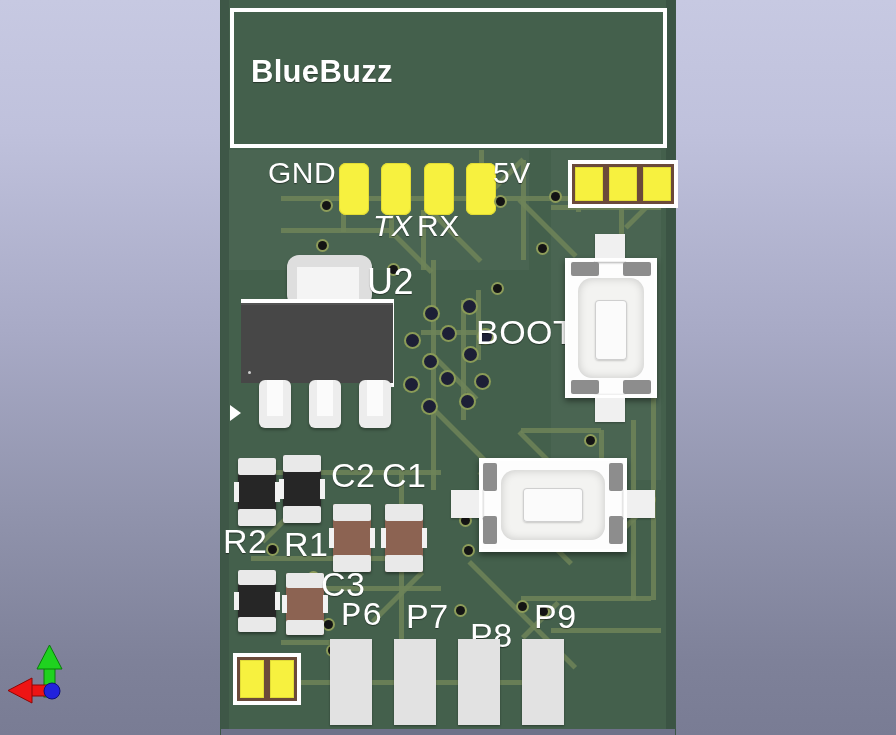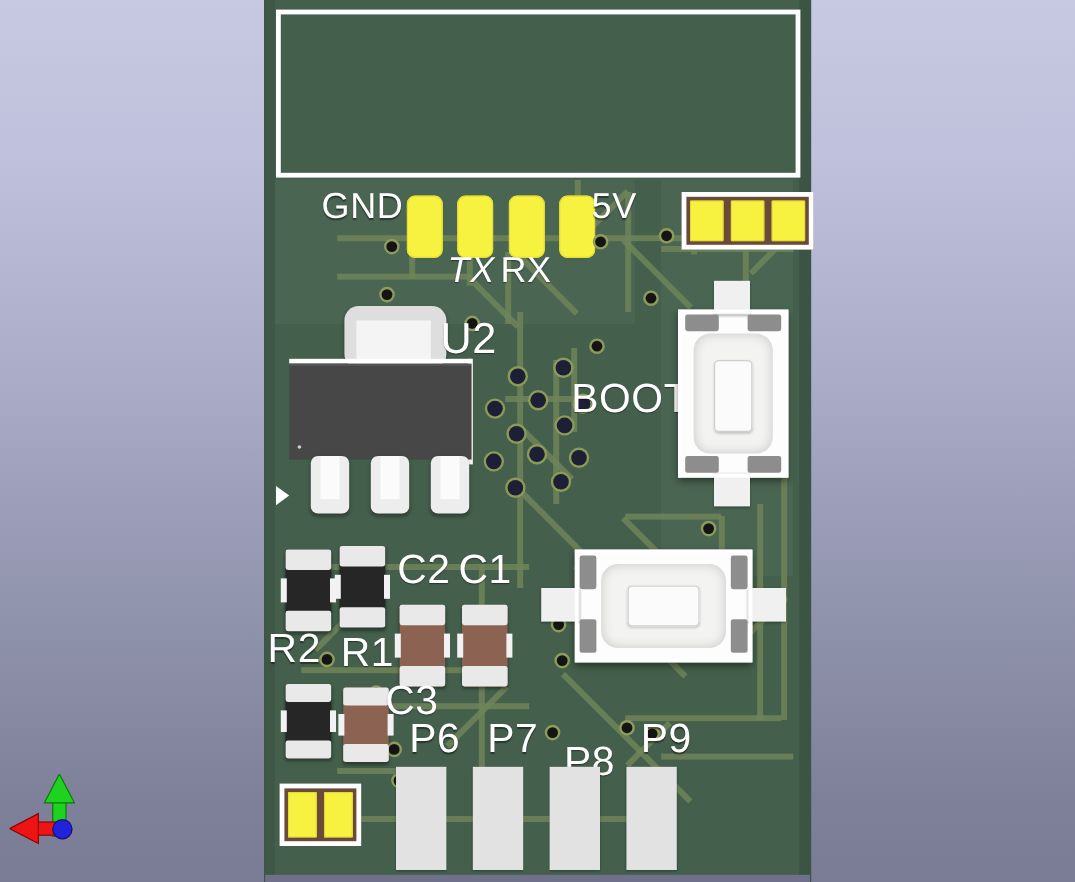--- a/index.html
+++ b/index.html
@@ -138,20 +138,21 @@
     <div class="trace d45" style="left:250px;top:560px;width:150px;height:5px;"></div>
     <div class="trace" style="left:410px;top:420px;width:5px;height:180px;"></div>
     <div class="trace" style="left:430px;top:300px;width:5px;height:300px;"></div>
     <div class="trace" style="left:300px;top:596px;width:130px;height:5px;"></div>
     <div class="trace" style="left:330px;top:628px;width:110px;height:5px;"></div>
     <div class="trace d-45" style="left:300px;top:636px;width:50px;height:5px;"></div>
     <div class="trace" style="left:240px;top:640px;width:5px;height:60px;"></div>
     <div class="trace" style="left:200px;top:210px;width:5px;height:60px;"></div>
 
     <div class="silk-box" id="title-box"></div>
+    <div class="silk" id="board-title">BlueBuzz</div>
 
     <div class="pad-yellow" style="left:118px;top:163px;width:30px;height:52px;"></div>
     <div class="pad-yellow" style="left:160px;top:163px;width:30px;height:52px;"></div>
     <div class="pad-yellow" style="left:203px;top:163px;width:30px;height:52px;"></div>
     <div class="pad-yellow" style="left:245px;top:163px;width:30px;height:52px;"></div>
 
     <div class="silk" style="left:47px;top:156px;font-size:30px;">GND</div>
     <div class="silk" style="left:272px;top:156px;font-size:30px;">5V</div>
     <div class="silk" style="left:152px;top:209px;font-size:30px;font-style:italic;">TX</div>
     <div class="silk" style="left:196px;top:209px;font-size:30px;">RX</div>
@@ -283,21 +284,21 @@
       <div class="sidetab" style="left:-4px;top:22px;height:18px;"></div>
       <div class="sidetab" style="left:37px;top:22px;height:18px;"></div>
     </div>
     <div class="silk" style="left:100px;top:565px;font-size:34px;text-align:right;">C3</div>
 
     <div class="conn-frame" style="left:12px;top:653px;width:68px;height:52px;">
       <div class="pad-yellow" style="left:3px;top:3px;width:24px;height:38px;border-radius:1px;"></div>
       <div class="pad-yellow" style="left:33px;top:3px;width:24px;height:38px;border-radius:1px;"></div>
     </div>
 
-    <div class="silk" style="left:120px;top:597px;font-size:34px;">P6</div>
+    <div class="silk" style="left:120px;top:597px;font-size:34px;font-family:Liberation Mono, monospace;">P6</div>
     <div class="silk" style="left:185px;top:597px;font-size:34px;">P7</div>
     <div class="silk" style="left:249px;top:616px;font-size:34px;">P8</div>
     <div class="silk" style="left:313px;top:597px;font-size:34px;">P9</div>
 
     <div class="pad-gray" style="left:109px;top:639px;width:42px;height:86px;"></div>
     <div class="pad-gray" style="left:173px;top:639px;width:42px;height:86px;"></div>
     <div class="pad-gray" style="left:237px;top:639px;width:42px;height:86px;"></div>
     <div class="pad-gray" style="left:301px;top:639px;width:42px;height:86px;"></div>
 
     <div id="board-edge-b"></div>

